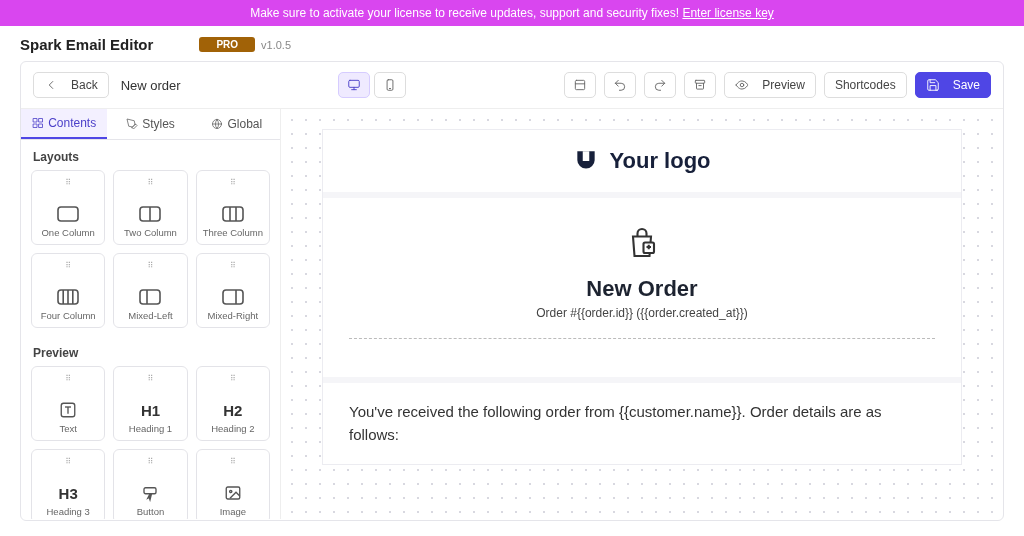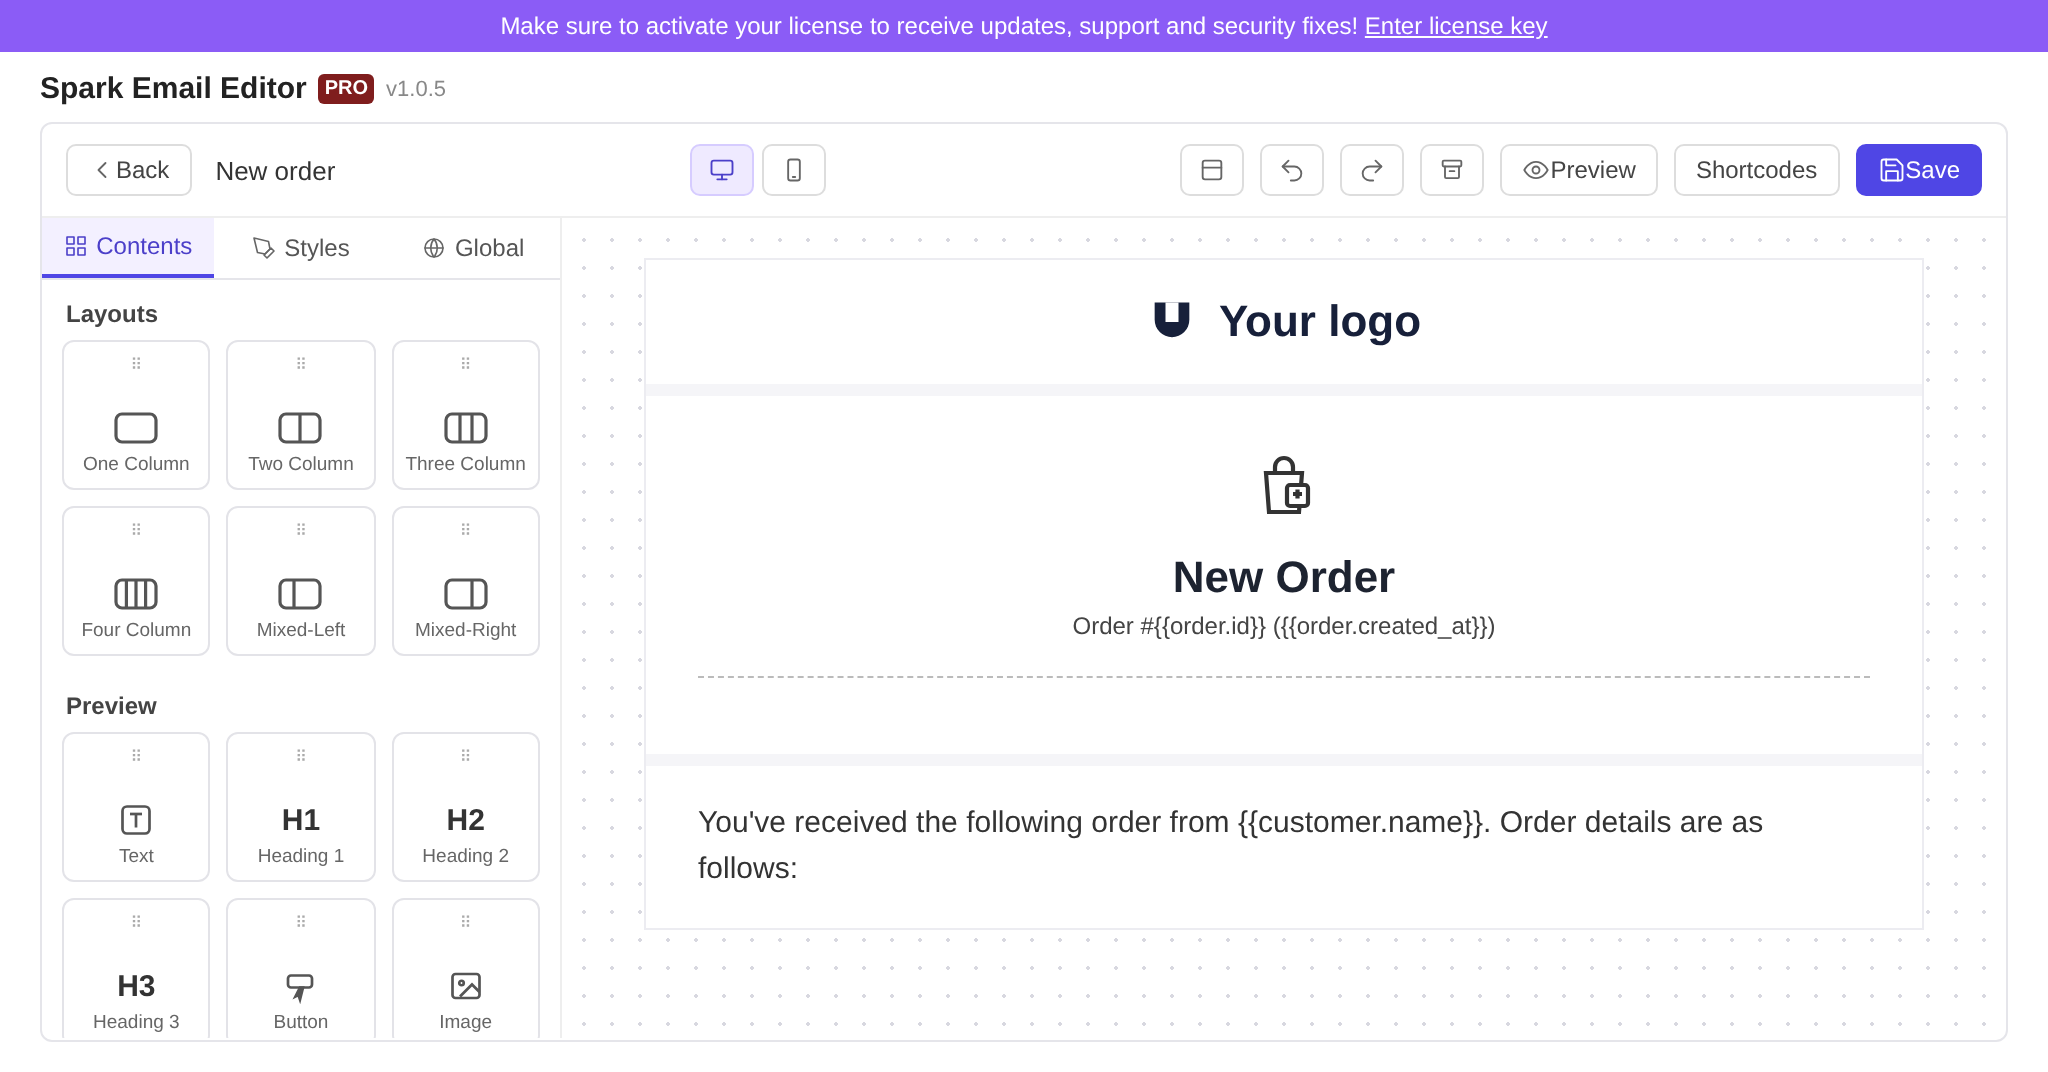--- a/index.html
+++ b/index.html
@@ -1,25 +1,25 @@
 <!DOCTYPE html>
 <html><head>
 <meta charset="utf-8">
 <style>
   * { box-sizing: border-box; margin: 0; padding: 0; }
   body { font-family: -apple-system, BlinkMacSystemFont, "Segoe UI", Helvetica, Arial, sans-serif; font-size: 13px; color: #333; background: #fff; }
-  .banner { background: #8b5cf6; color: #fff; text-align: center; padding: 6px 8px; font-size: 12px; }
+  .banner { background: #d946ef; color: #fff; text-align: center; padding: 6px 8px; font-size: 12px; }
   .banner a { color: #fff; text-decoration: underline; }
   .titlebar { padding: 10px 20px 8px 20px; display: flex; align-items: center; gap: 6px; }
   .titlebar .name { font-weight: 700; font-size: 15px; color: #222; }
-  .badge-pro { background: #7f1d1d; color: #fff; font-size: 10px; font-weight: 700; padding: 2px 3px; border-radius: 3px; }
+  .badge-pro { background: #a16207; color: #fff; font-size: 10px; font-weight: 700; padding: 2px 17px; border-radius: 3px; margin-left: 40px; }
   .version { font-size: 11px; color: #888; }
   .app { margin: 0 20px; border: 1px solid #e5e5ea; border-radius: 6px; min-height: 460px; background: #fff; }
   .toolbar { display: flex; align-items: center; padding: 10px 12px; border-bottom: 1px solid #eee; gap: 8px; }
-  .btn { border: 1px solid #ddd; background: #fff; padding: 5px 10px; border-radius: 5px; font-size: 12px; color: #444; display: inline-flex; align-items: center; gap: 0; cursor: pointer; }
+  .btn { border: 1px solid #ddd; background: #fff; padding: 5px 10px; border-radius: 5px; font-size: 12px; color: #444; display: inline-flex; align-items: center; gap: 13px; cursor: pointer; }
   .btn.icon-only { padding: 5px 8px; }
   .btn.primary { background: #4f46e5; color: #fff; border-color: #4f46e5; }
   .btn.active { background: #efeaff; border-color: #d6ccff; color:#4b3fc9; }
   .spacer { flex: 1; }
   .device-group { display: flex; gap: 4px; }
   .content { display: flex; height: 410px; }
   .sidebar { width: 260px; border-right: 1px solid #eee; display:flex; flex-direction:column;justify-content:center; }
   .tabs { display: flex; border-bottom: 1px solid #e5e5ea; }
   .tab { flex: 1; text-align: center; padding: 7px 0; font-size: 12px; color: #555; display:flex; align-items:center; justify-content:center; gap:4px; cursor:pointer; }
   .tab.active { background: #f3f0ff; color: #4b3fc9; border-bottom: 2px solid #4f46e5; }

